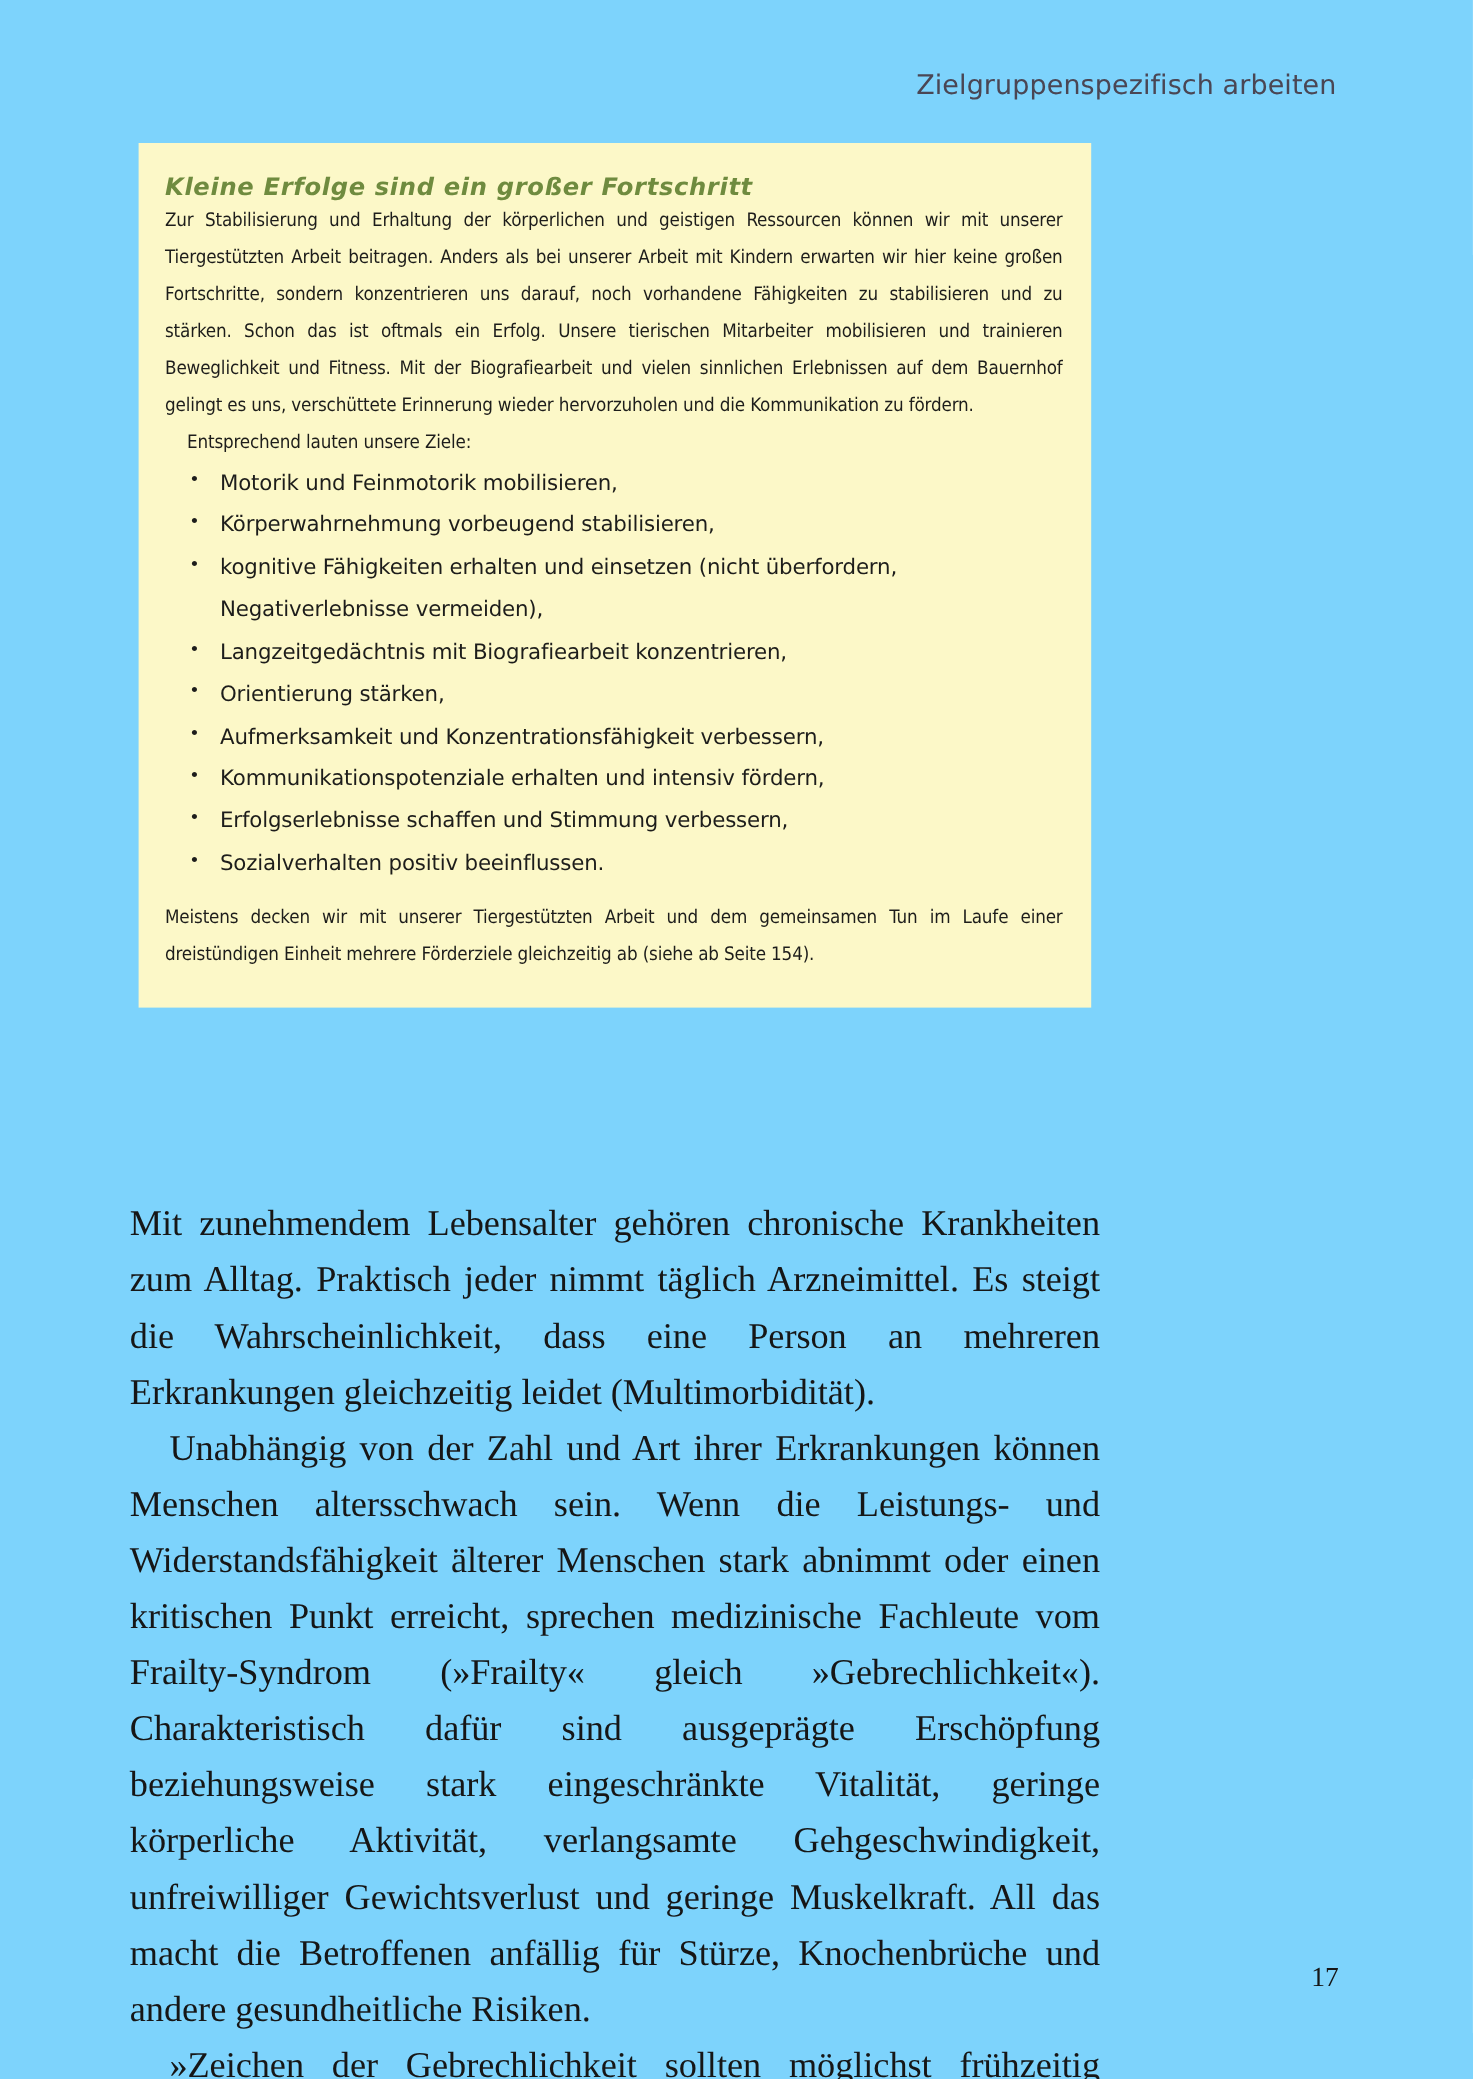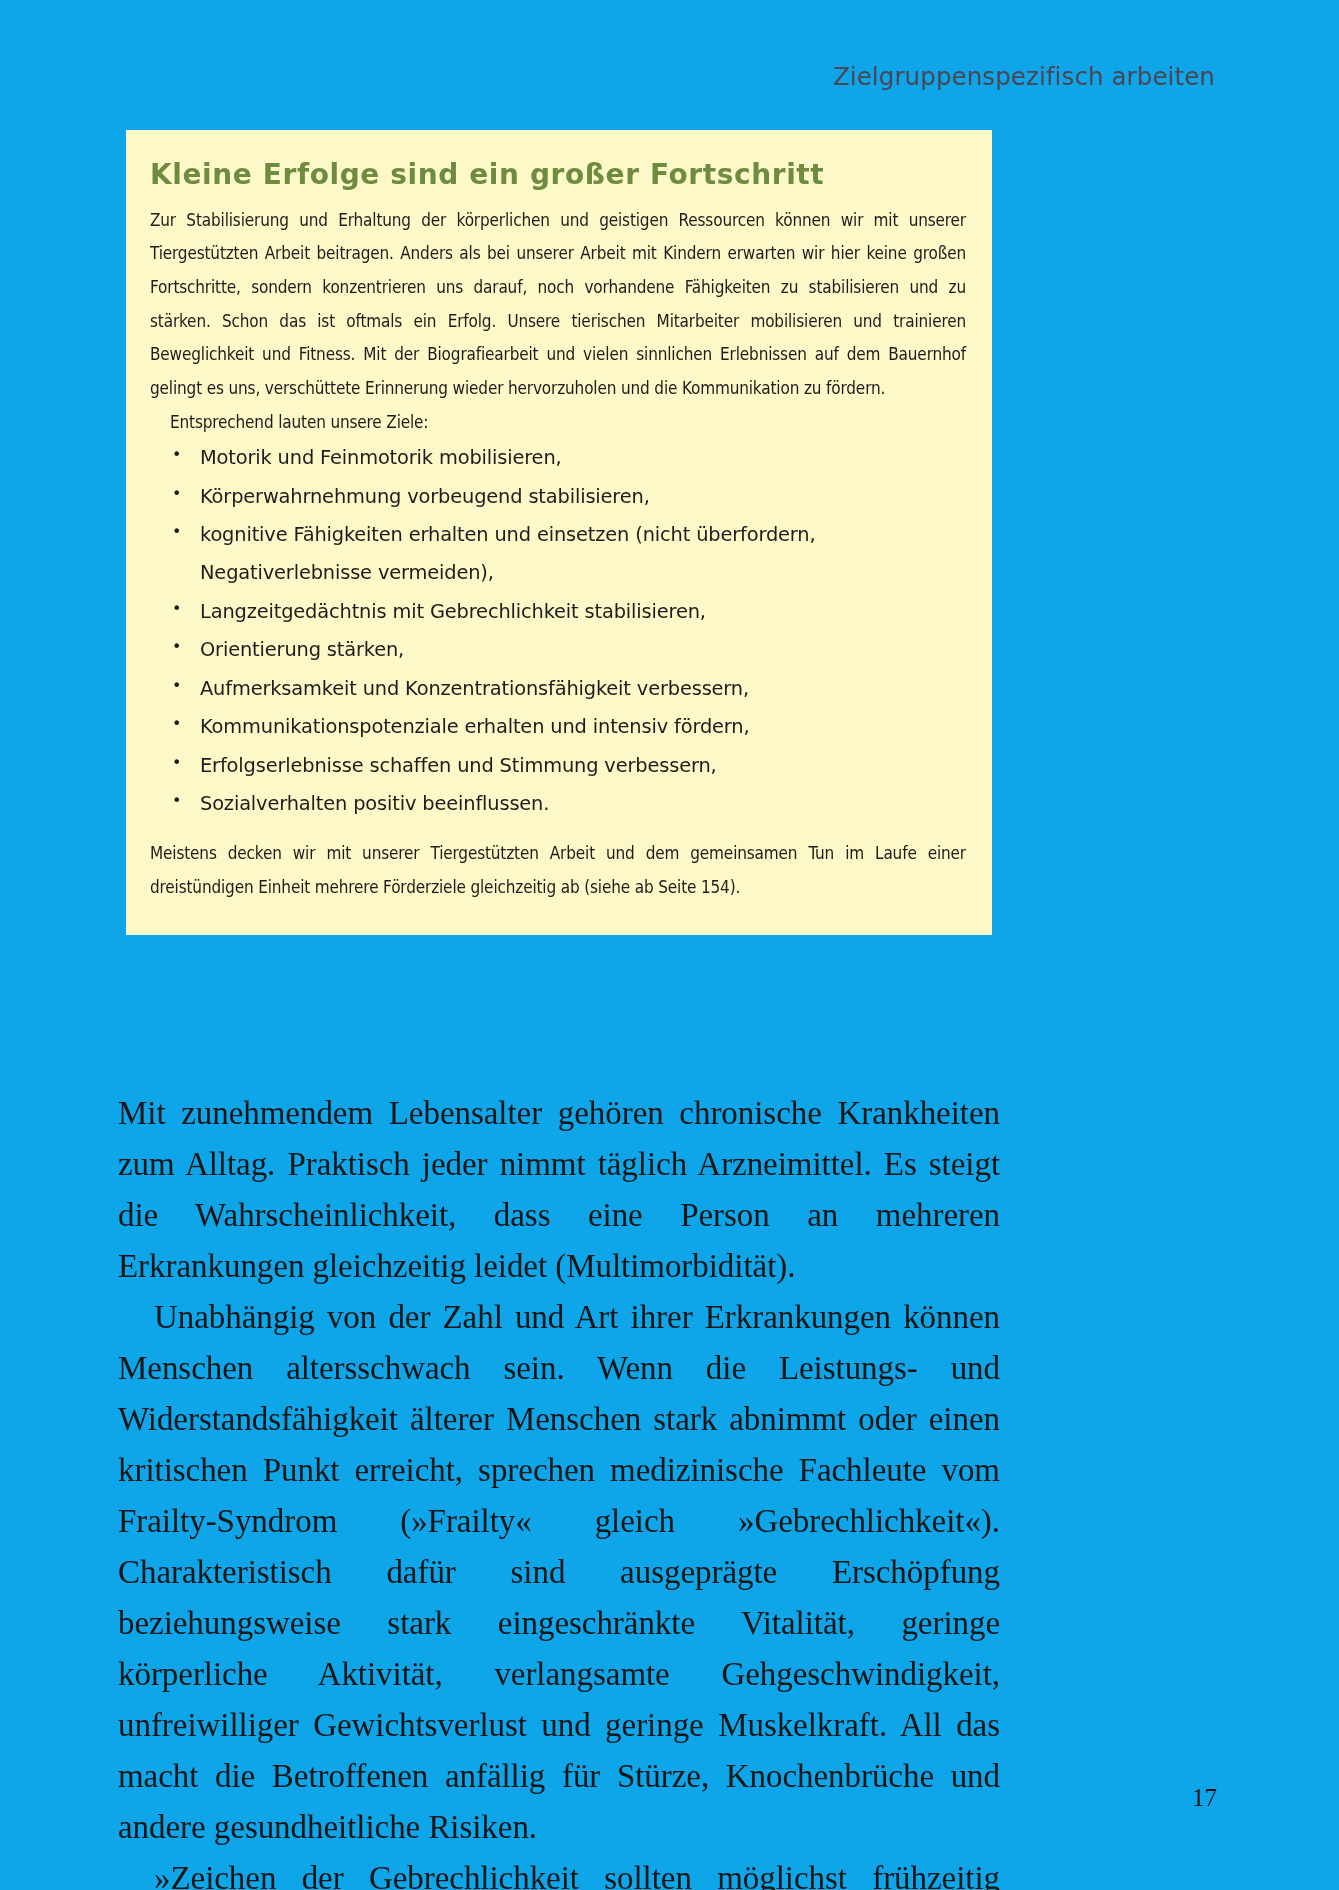--- a/index.html
+++ b/index.html
@@ -13,21 +13,21 @@
     height: 1890px;
     position: relative;
     font-family: "Liberation Serif", serif;
     color: #1b1b1b;
     overflow: hidden;
   }
 
   .page {
     position: absolute;
     inset: 0;
-    background: #0ea5e9;
+    background: #7dd3fc;
   }
 
   
   .running-head {
     position: absolute;
     top: 62px;
     right: 124px;
     font-family: "DejaVu Sans", sans-serif;
     font-size: 24.5px;
     letter-spacing: 0.1px;
@@ -43,25 +43,26 @@
     top: 130px;
     width: 866px;
     padding: 28px 26px 30px 24px;
     box-sizing: border-box;
     background: #fcf8c8;
     font-family: "DejaVu Sans", sans-serif;
   }
   .callout-title {
     font-family: "DejaVu Sans", sans-serif;
     font-weight: bold;
-    font-size: 28px;
+    font-size: 22px;
     color: #6f8b3f;
     letter-spacing: 0.6px;
-    margin: 0 0 12px 0;
+    margin: 0 0 0 0;
     line-height: 1.2;
+    font-style: italic;
   }
   .callout p {
     margin: 0;
     font-size: 17px;
     line-height: 1.98;
     color: #1d1d1b;
     letter-spacing: -0.15px;
     text-align: justify;
     text-justify: inter-word;
     font-stretch: condensed;
@@ -148,21 +149,21 @@
       <li>
         <span class="bullet">•</span>
         <span>Körperwahrnehmung vorbeugend stabilisieren,</span>
       </li>
       <li>
         <span class="bullet">•</span>
         <span>kognitive Fähigkeiten erhalten und einsetzen (nicht überfordern, Negativerlebnisse vermeiden),</span>
       </li>
       <li>
         <span class="bullet">•</span>
-        <span>Langzeitgedächtnis mit Gebrechlichkeit stabilisieren,</span>
+        <span>Langzeitgedächtnis mit Biografiearbeit konzentrieren,</span>
       </li>
       <li>
         <span class="bullet">•</span>
         <span>Orientierung stärken,</span>
       </li>
       <li>
         <span class="bullet">•</span>
         <span>Aufmerksamkeit und Konzentrationsfähigkeit verbessern,</span>
       </li>
       <li>

